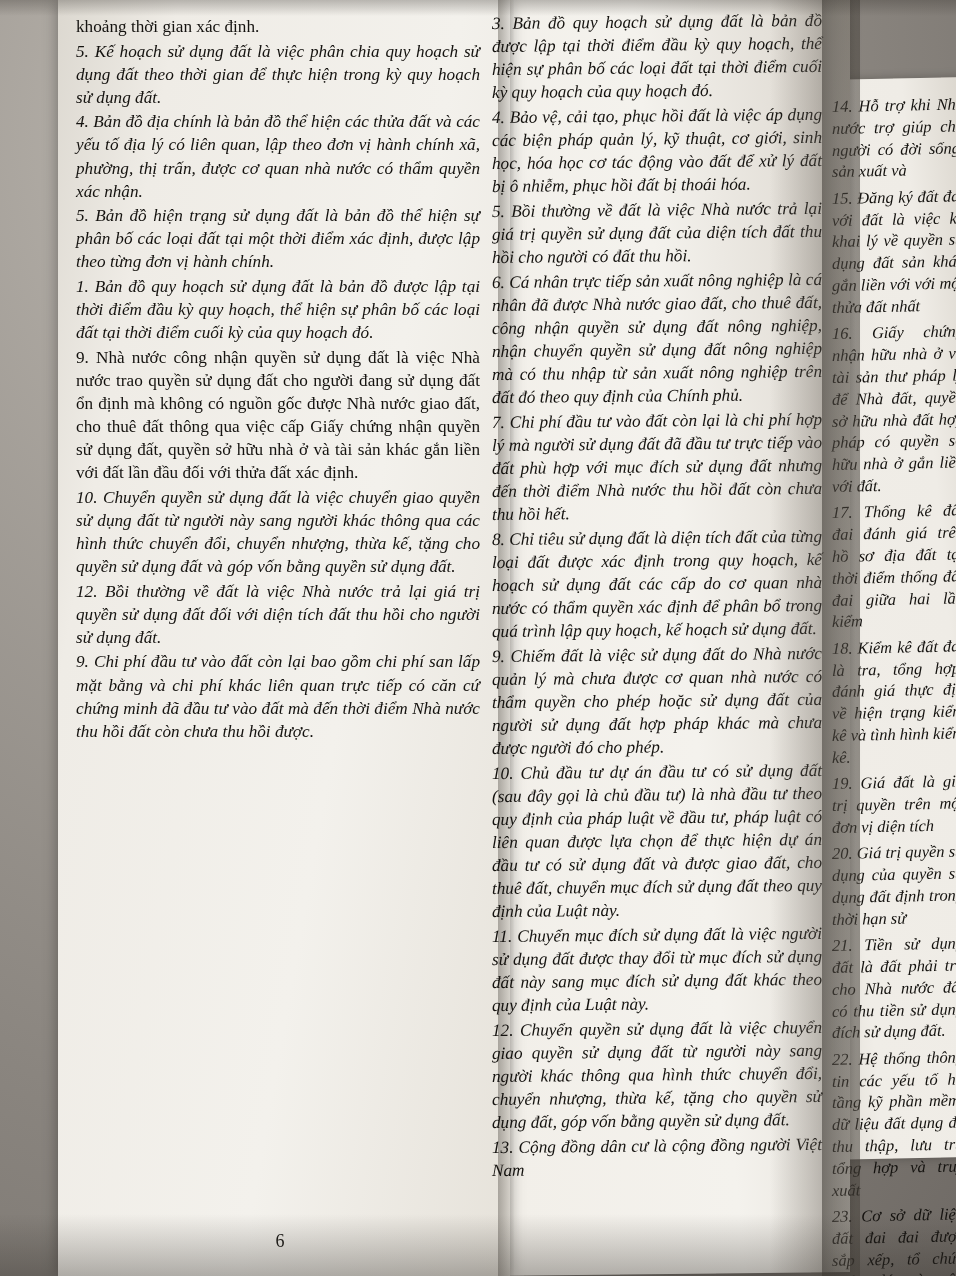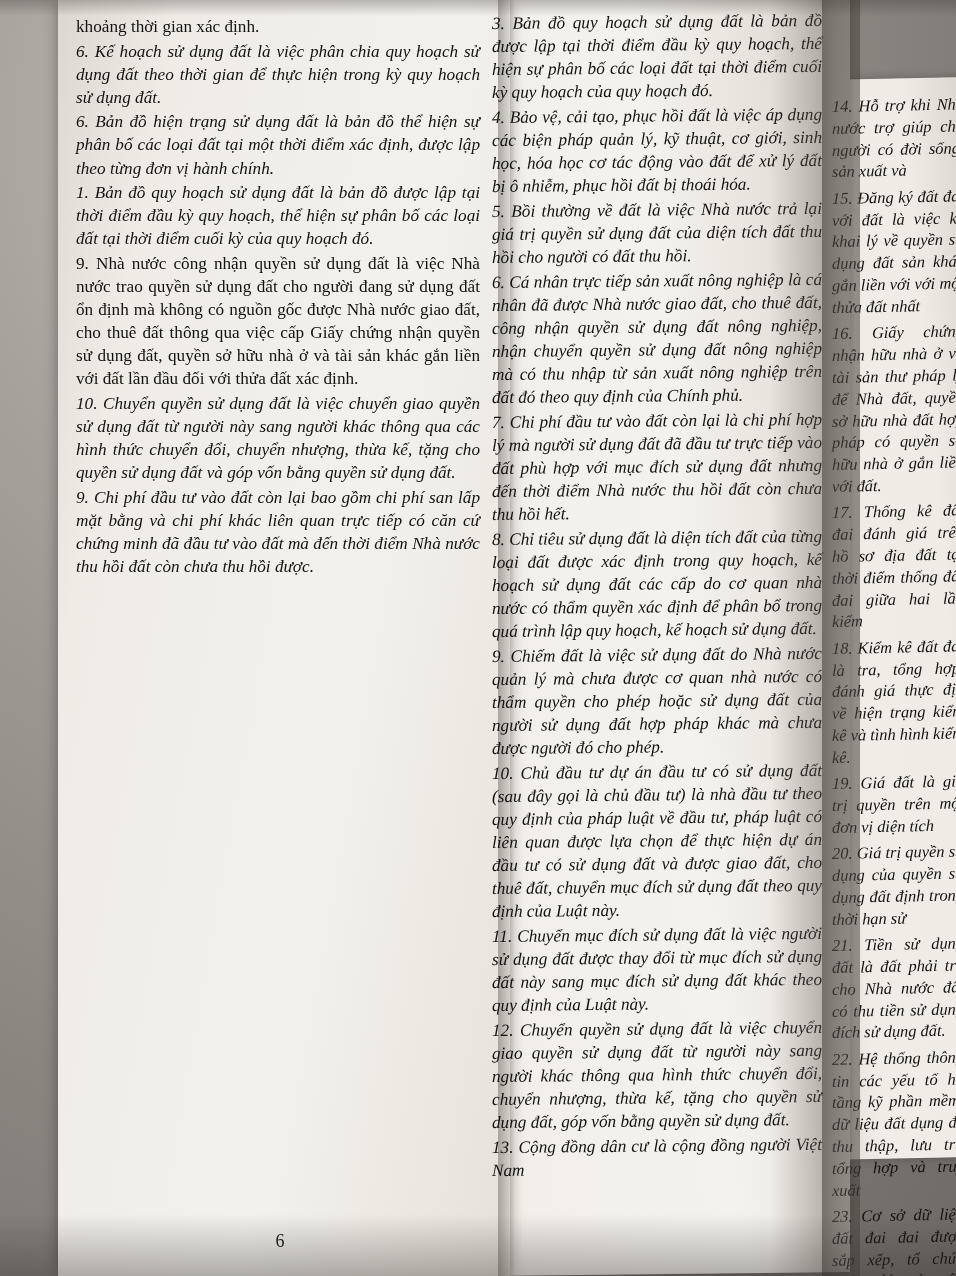--- a/index.html
+++ b/index.html
@@ -153,25 +153,27 @@
 <div id="page">
   <div class="desk"></div>
 
   <div class="sheet-far"></div>
   <div class="sheet-right"></div>
   <div class="sheet-left"></div>
   <div class="gutter"></div>
 
   <div class="col col-left">
     <p>khoảng thời gian xác định.</p>
-    <p class="it">6. Kế hoạch sử dụng đất là việc phân chia quy hoạch sử dụng đất theo thời gian để thực hiện trong kỳ quy hoạch sử dụng đất.</p>
-    <p class="it">6. Bản đồ hiện trạng sử dụng đất là bản đồ thể hiện sự phân bố các loại đất tại một thời điểm xác định, được lập theo từng đơn vị hành chính.</p>
+    <p class="it">5. Kế hoạch sử dụng đất là việc phân chia quy hoạch sử dụng đất theo thời gian để thực hiện trong kỳ quy hoạch sử dụng đất.</p>
+    <p class="it">4. Bản đồ địa chính là bản đồ thể hiện các thửa đất và các yếu tố địa lý có liên quan, lập theo đơn vị hành chính xã, phường, thị trấn, được cơ quan nhà nước có thẩm quyền xác nhận.</p>
+    <p class="it">5. Bản đồ hiện trạng sử dụng đất là bản đồ thể hiện sự phân bố các loại đất tại một thời điểm xác định, được lập theo từng đơn vị hành chính.</p>
     <p class="it">1. Bản đồ quy hoạch sử dụng đất là bản đồ được lập tại thời điểm đầu kỳ quy hoạch, thể hiện sự phân bố các loại đất tại thời điểm cuối kỳ của quy hoạch đó.</p>
     <p>9. Nhà nước công nhận quyền sử dụng đất là việc Nhà nước trao quyền sử dụng đất cho người đang sử dụng đất ổn định mà không có nguồn gốc được Nhà nước giao đất, cho thuê đất thông qua việc cấp Giấy chứng nhận quyền sử dụng đất, quyền sở hữu nhà ở và tài sản khác gắn liền với đất lần đầu đối với thửa đất xác định.</p>
     <p class="it">10. Chuyển quyền sử dụng đất là việc chuyển giao quyền sử dụng đất từ người này sang người khác thông qua các hình thức chuyển đổi, chuyển nhượng, thừa kế, tặng cho quyền sử dụng đất và góp vốn bằng quyền sử dụng đất.</p>
+    <p class="it">12. Bồi thường về đất là việc Nhà nước trả lại giá trị quyền sử dụng đất đối với diện tích đất thu hồi cho người sử dụng đất.</p>
     <p class="it">9. Chi phí đầu tư vào đất còn lại bao gồm chi phí san lấp mặt bằng và chi phí khác liên quan trực tiếp có căn cứ chứng minh đã đầu tư vào đất mà đến thời điểm Nhà nước thu hồi đất còn chưa thu hồi được.</p>
   </div>
 
   <div class="col col-mid">
     <p class="it">3. Bản đồ quy hoạch sử dụng đất là bản đồ được lập tại thời điểm đầu kỳ quy hoạch, thể hiện sự phân bố các loại đất tại thời điểm cuối kỳ quy hoạch của quy hoạch đó.</p>
     <p class="it">4. Bảo vệ, cải tạo, phục hồi đất là việc áp dụng các biện pháp quản lý, kỹ thuật, cơ giới, sinh học, hóa học cơ tác động vào đất để xử lý đất bị ô nhiễm, phục hồi đất bị thoái hóa.</p>
     <p class="it">5. Bồi thường về đất là việc Nhà nước trả lại giá trị quyền sử dụng đất của diện tích đất thu hồi cho người có đất thu hồi.</p>
     <p class="it">6. Cá nhân trực tiếp sản xuất nông nghiệp là cá nhân đã được Nhà nước giao đất, cho thuê đất, công nhận quyền sử dụng đất nông nghiệp, nhận chuyển quyền sử dụng đất nông nghiệp mà có thu nhập từ sản xuất nông nghiệp trên đất đó theo quy định của Chính phủ.</p>
     <p class="it">7. Chi phí đầu tư vào đất còn lại là chi phí hợp lý mà người sử dụng đất đã đầu tư trực tiếp vào đất phù hợp với mục đích sử dụng đất nhưng đến thời điểm Nhà nước thu hồi đất còn chưa thu hồi hết.</p>
     <p class="it">8. Chỉ tiêu sử dụng đất là diện tích đất của từng loại đất được xác định trong quy hoạch, kế hoạch sử dụng đất các cấp do cơ quan nhà nước có thẩm quyền xác định để phân bổ trong quá trình lập quy hoạch, kế hoạch sử dụng đất.</p>

